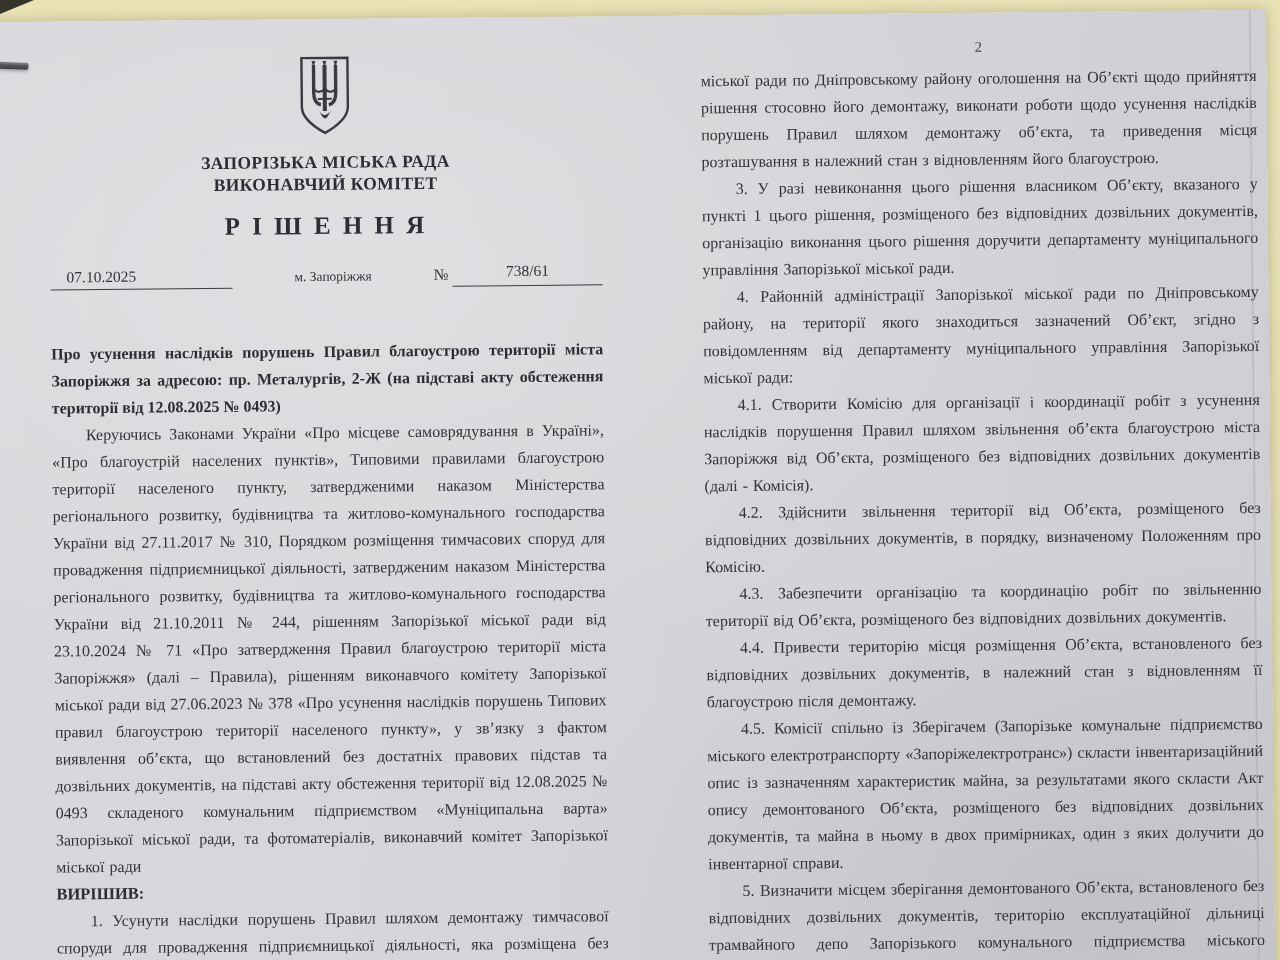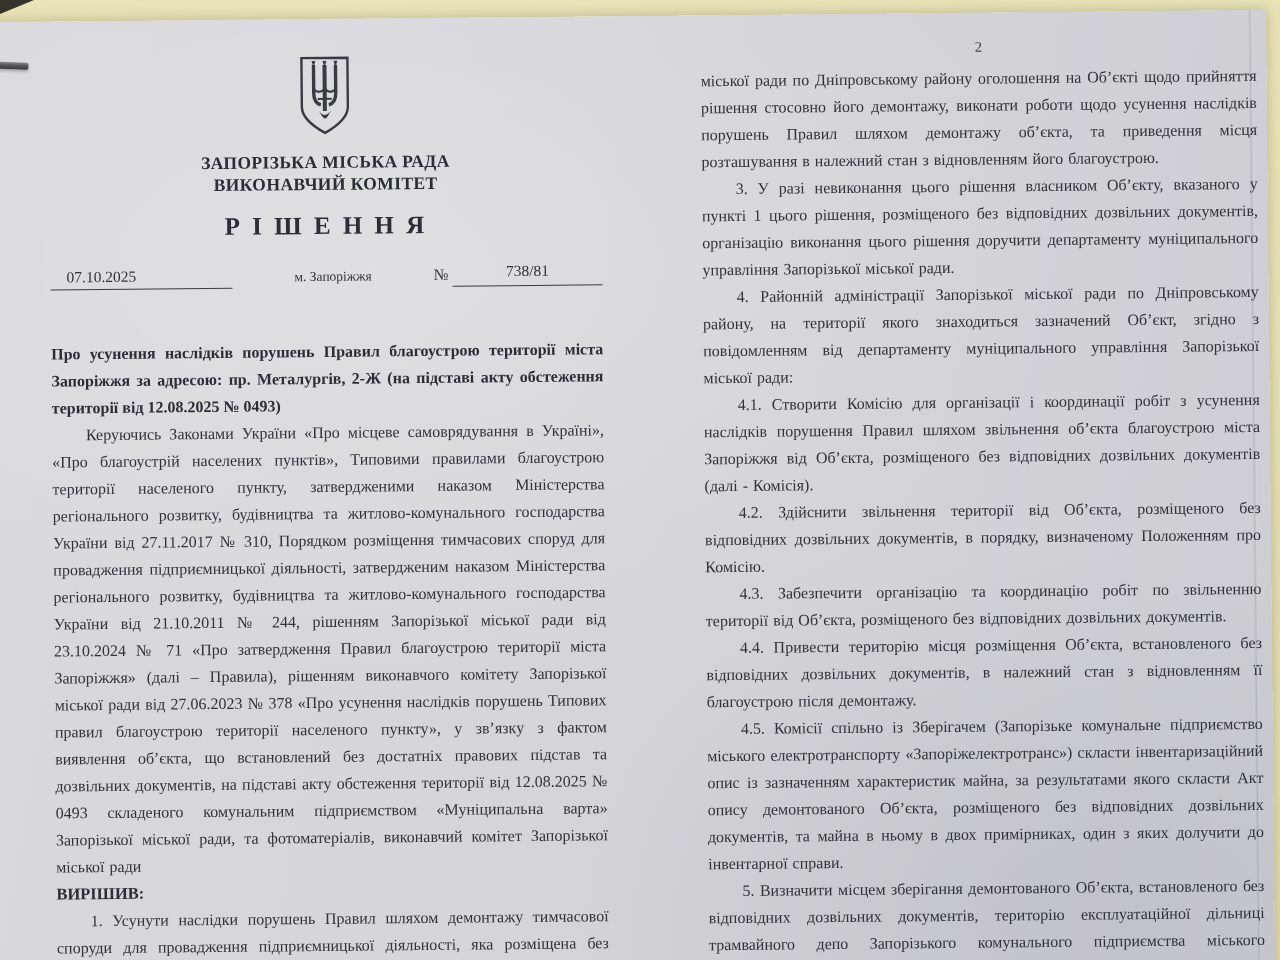--- a/index.html
+++ b/index.html
@@ -115,21 +115,21 @@
     </div>
 
     <div class="doc-type">Р І Ш Е Н Н Я</div>
 
     <div class="date-row">
       <span class="date-field">07.10.2025</span>
       <span class="city-field">м. Запоріжжя</span>
       <span class="num-wrap">
         <span class="num-sign">№</span>
         <span class="num-line">
-          <span class="num-value">738/81</span>
+          <span class="num-value">738/61</span>
         </span>
       </span>
     </div>
 
     <p class="doc-title">Про усунення наслідків порушень Правил благоустрою території міста Запоріжжя за адресою: пр. Металургів, 2-Ж (на підставі акту обстеження території від 12.08.2025 № 0493)</p>
 
     <p class="body-p indent preamble">Керуючись Законами України «Про місцеве самоврядування в Україні», «Про благоустрій населених пунктів», Типовими правилами благоустрою території населеного пункту, затвердженими наказом Міністерства регіонального розвитку, будівництва та житлово-комунального господарства України від 27.11.2017 № 310, Порядком розміщення тимчасових споруд для провадження підприємницької діяльності, затвердженим наказом Міністерства регіонального розвитку, будівництва та житлово-комунального господарства України від 21.10.2011 № 244, рішенням Запорізької міської ради від 23.10.2024 № 71 «Про затвердження Правил благоустрою території міста Запоріжжя» (далі – Правила), рішенням виконавчого комітету Запорізької міської ради від 27.06.2023 № 378 «Про усунення наслідків порушень Типових правил благоустрою території населеного пункту», у зв’язку з фактом виявлення об’єкта, що встановлений без достатніх правових підстав та дозвільних документів, на підставі акту обстеження території від 12.08.2025 № 0493 складеного комунальним підприємством «Муніципальна варта» Запорізької міської ради, та фотоматеріалів, виконавчий комітет Запорізької міської ради</p>
     <p class="resolved">ВИРІШИВ:</p>
 
     <p class="body-p indent after-gap">1. Усунути наслідки порушень Правил шляхом демонтажу тимчасової споруди для провадження підприємницької діяльності, яка розміщена без відповідних дозвільних документів, на об’єкті благоустрою м. Запоріжжя за адресою: пр. Металургів, 2-Ж (далі – Об’єкт).</p>

